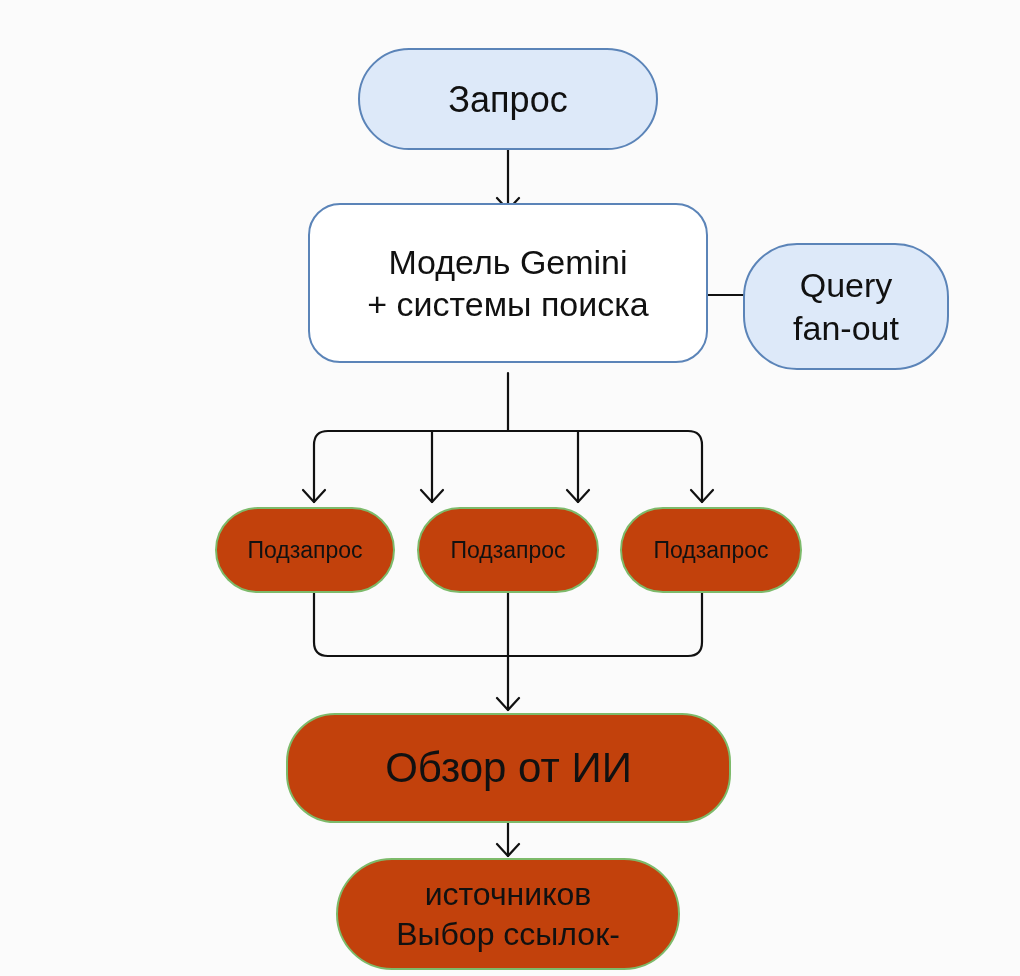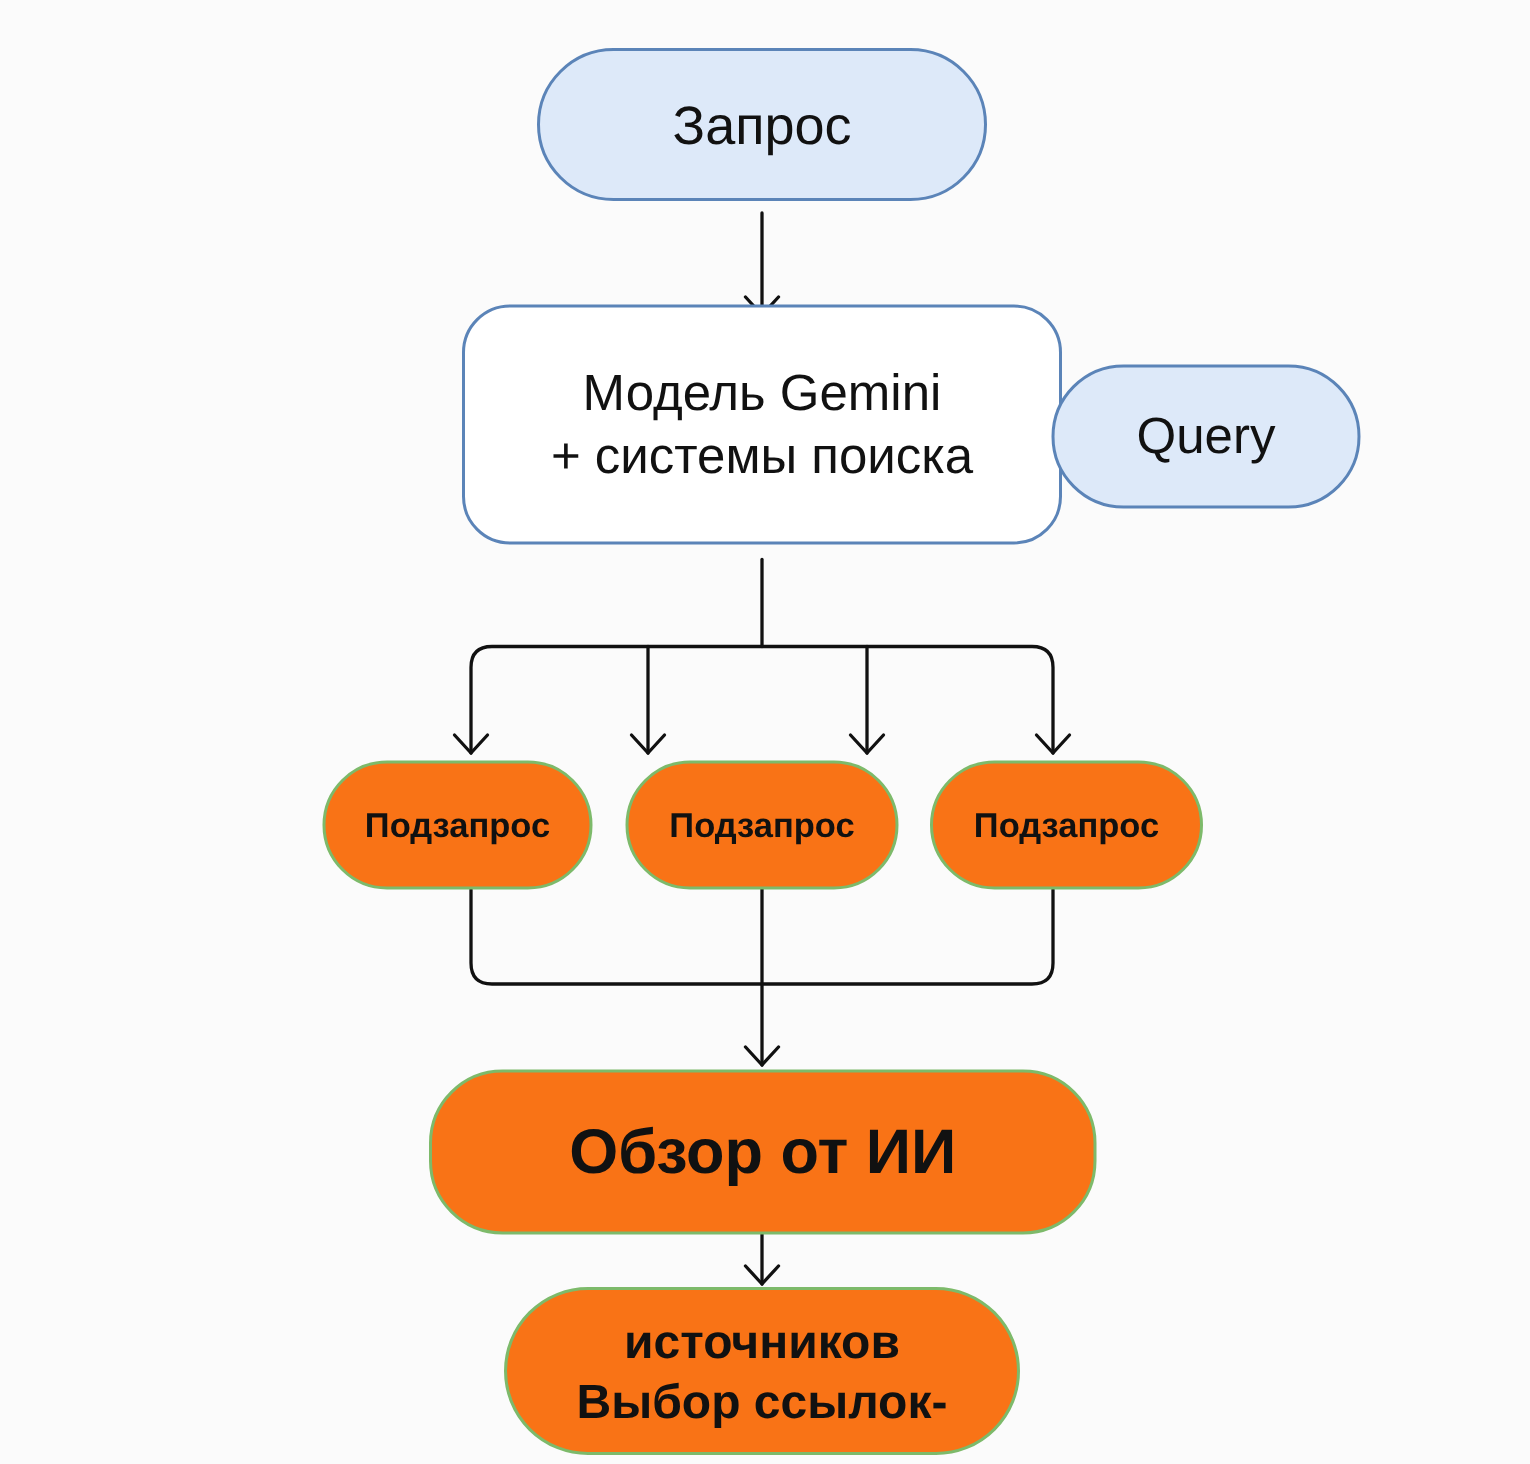--- a/index.html
+++ b/index.html
@@ -7,24 +7,24 @@
     width: 1020px; height: 976px; background: #fbfbfb; position: relative; overflow: hidden;
     font-family: "Liberation Sans", "DejaVu Sans", sans-serif; color: #111;
   }
   svg.wires { position: absolute; left: 0; top: 0; }
   .node {
     position: absolute; box-sizing: border-box; display: flex; align-items: center; justify-content: center;
     text-align: center; line-height: 1.25;
   }
   .blue { background: #dde9f9; border: 2.5px solid #5b84b8; }
   .white { background: #ffffff; border: 2.5px solid #5b84b8; }
-  .green { background: #f97316; border: 2.5px solid #7dba6a; font-weight: bold; }
-  #n-query { left: 358px; top: 32px; width: 300px; height: 102px; border-radius: 51px; font-size: 36px; }
+  .green { background: #c2410c; border: 2.5px solid #7dba6a; }
+  #n-query { left: 358px; top: 48px; width: 300px; height: 102px; border-radius: 51px; font-size: 36px; }
   #n-model { left: 308px; top: 203px; width: 400px; height: 160px; border-radius: 32px; font-size: 34px; }
-  #n-fanout { left: 701px; top: 243px; width: 206px; height: 96px; border-radius: 54px; font-size: 34px; }
+  #n-fanout { left: 743px; top: 243px; width: 206px; height: 127px; border-radius: 54px; font-size: 34px; }
   #n-sub0 { left: 215px; top: 507px; width: 180px; height: 86px; border-radius: 43px; font-size: 23px; }
   #n-sub1 { left: 417px; top: 507px; width: 182px; height: 86px; border-radius: 43px; font-size: 23px; }
   #n-sub2 { left: 620px; top: 507px; width: 182px; height: 86px; border-radius: 43px; font-size: 23px; }
   #n-overview { left: 286px; top: 713px; width: 445px; height: 110px; border-radius: 49px; font-size: 42px; }
   #n-select { left: 336px; top: 858px; width: 344px; height: 112px; border-radius: 56px; font-size: 32px; }
   .lines span { display: block; }
 </style>
 </head>
 <body>
 
@@ -62,20 +62,21 @@
 <div id="n-model" class="node white">
   <div class="lines">
     <span>Модель Gemini</span>
     <span>+ системы поиска</span>
   </div>
 </div>
 
 <div id="n-fanout" class="node blue">
   <div class="lines">
     <span>Query</span>
+    <span>fan-out</span>
   </div>
 </div>
 
 <div id="n-sub0" class="node green">
   <span>Подзапрос</span>
 </div>
 <div id="n-sub1" class="node green">
   <span>Подзапрос</span>
 </div>
 <div id="n-sub2" class="node green">

